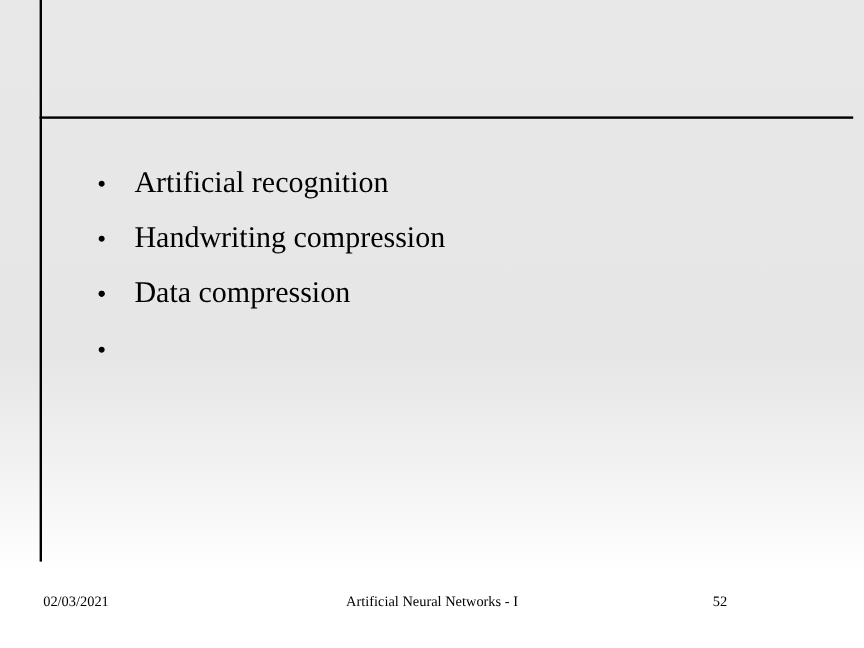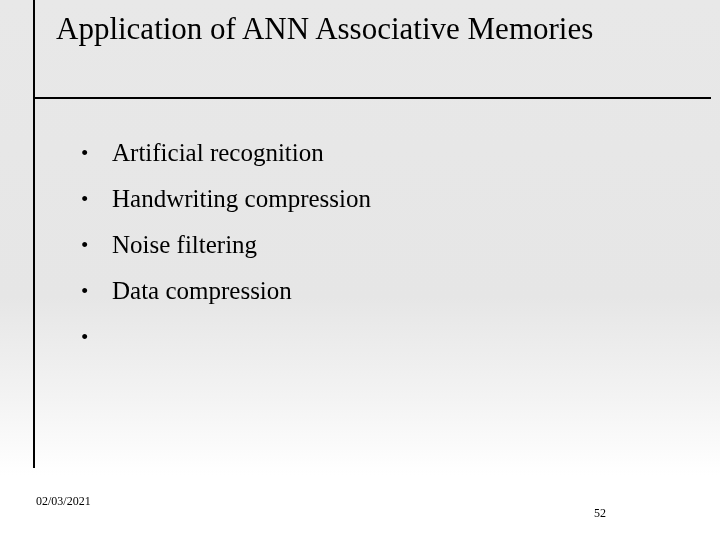--- a/index.html
+++ b/index.html
@@ -99,53 +99,51 @@
     color: #000000;
     font-family: "Liberation Serif", serif;
   }
   .footer-page {
     position: absolute;
     right: 30px;
     top: 0;
     font-size: 12px;
     color: #000000;
     font-family: "Liberation Serif", serif;
-    margin-top: 12px;
   }
 </style>
 </head>
 <body>
 
 <div class="slide">
 
   <div class="v-rule"></div>
   <div class="h-rule"></div>
 
-  <div class="title">Application of ANN Associative Memories</div>
 
   <ul class="bullets">
     <li>
       <span class="bullet-mark">•</span>
       <span>Artificial recognition</span>
     </li>
     <li>
       <span class="bullet-mark">•</span>
       <span>Handwriting compression</span>
     </li>
     <li>
       <span class="bullet-mark">•</span>
-      <span>Noise filtering</span>
     </li>
     <li>
       <span class="bullet-mark">•</span>
       <span>Data compression</span>
     </li>
     <li>
       <span class="bullet-mark">•</span>
     </li>
   </ul>
 
   <div class="footer">
     <span class="footer-date">02/03/2021</span>
+    <span class="footer-center">Artificial Neural Networks - I</span>
     <span class="footer-page">52</span>
   </div>
 
 </div>
 
 </body></html>

